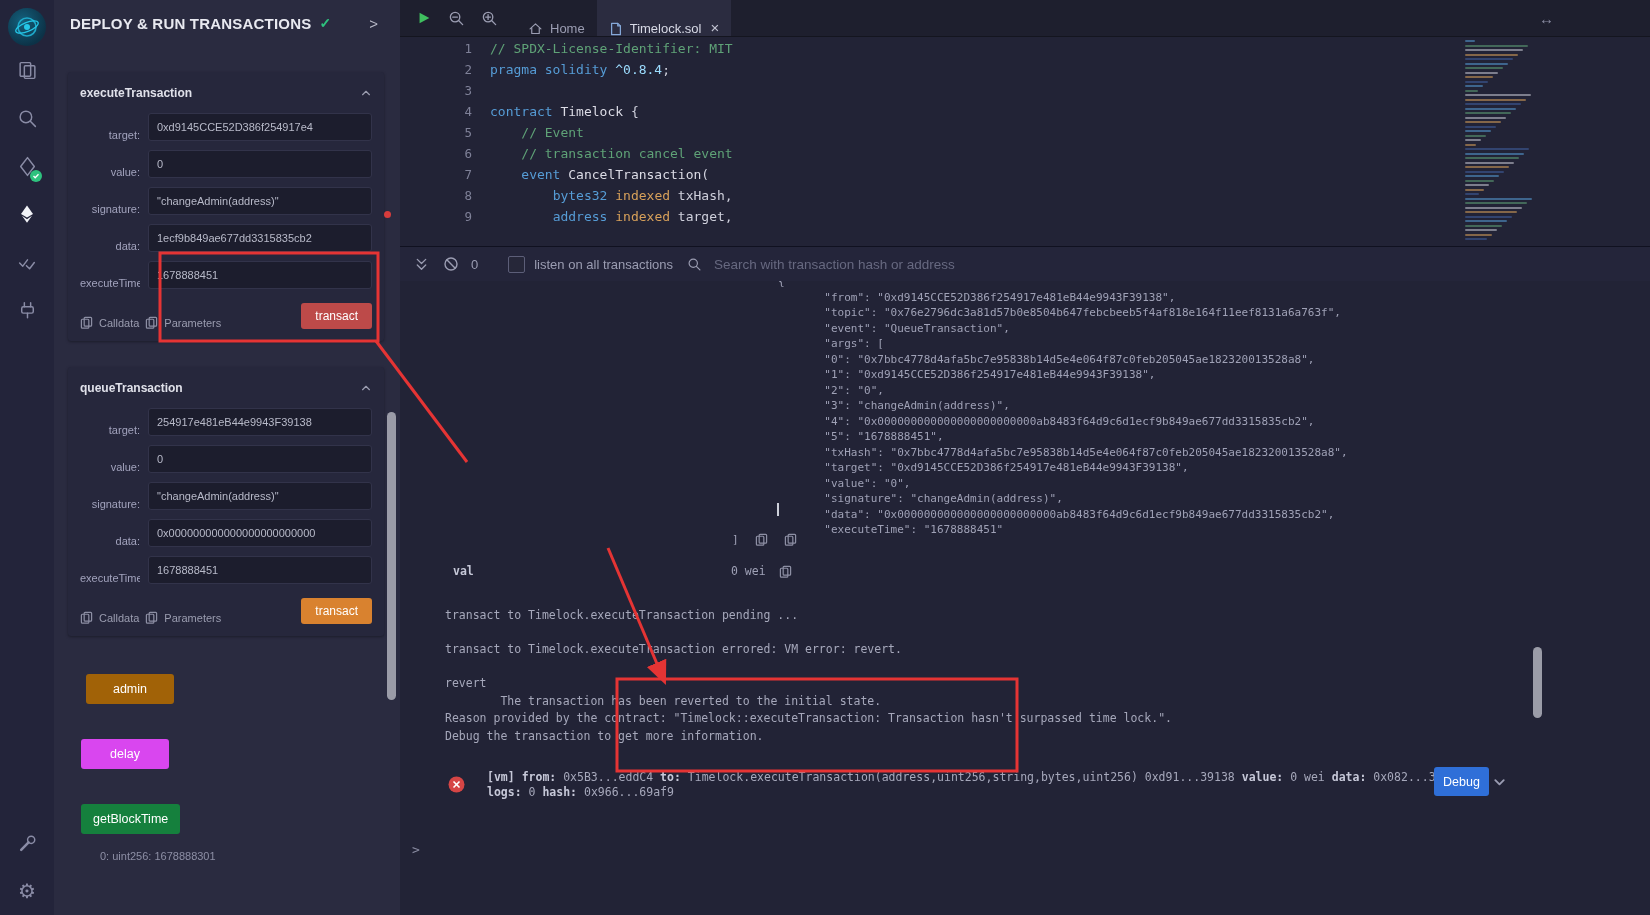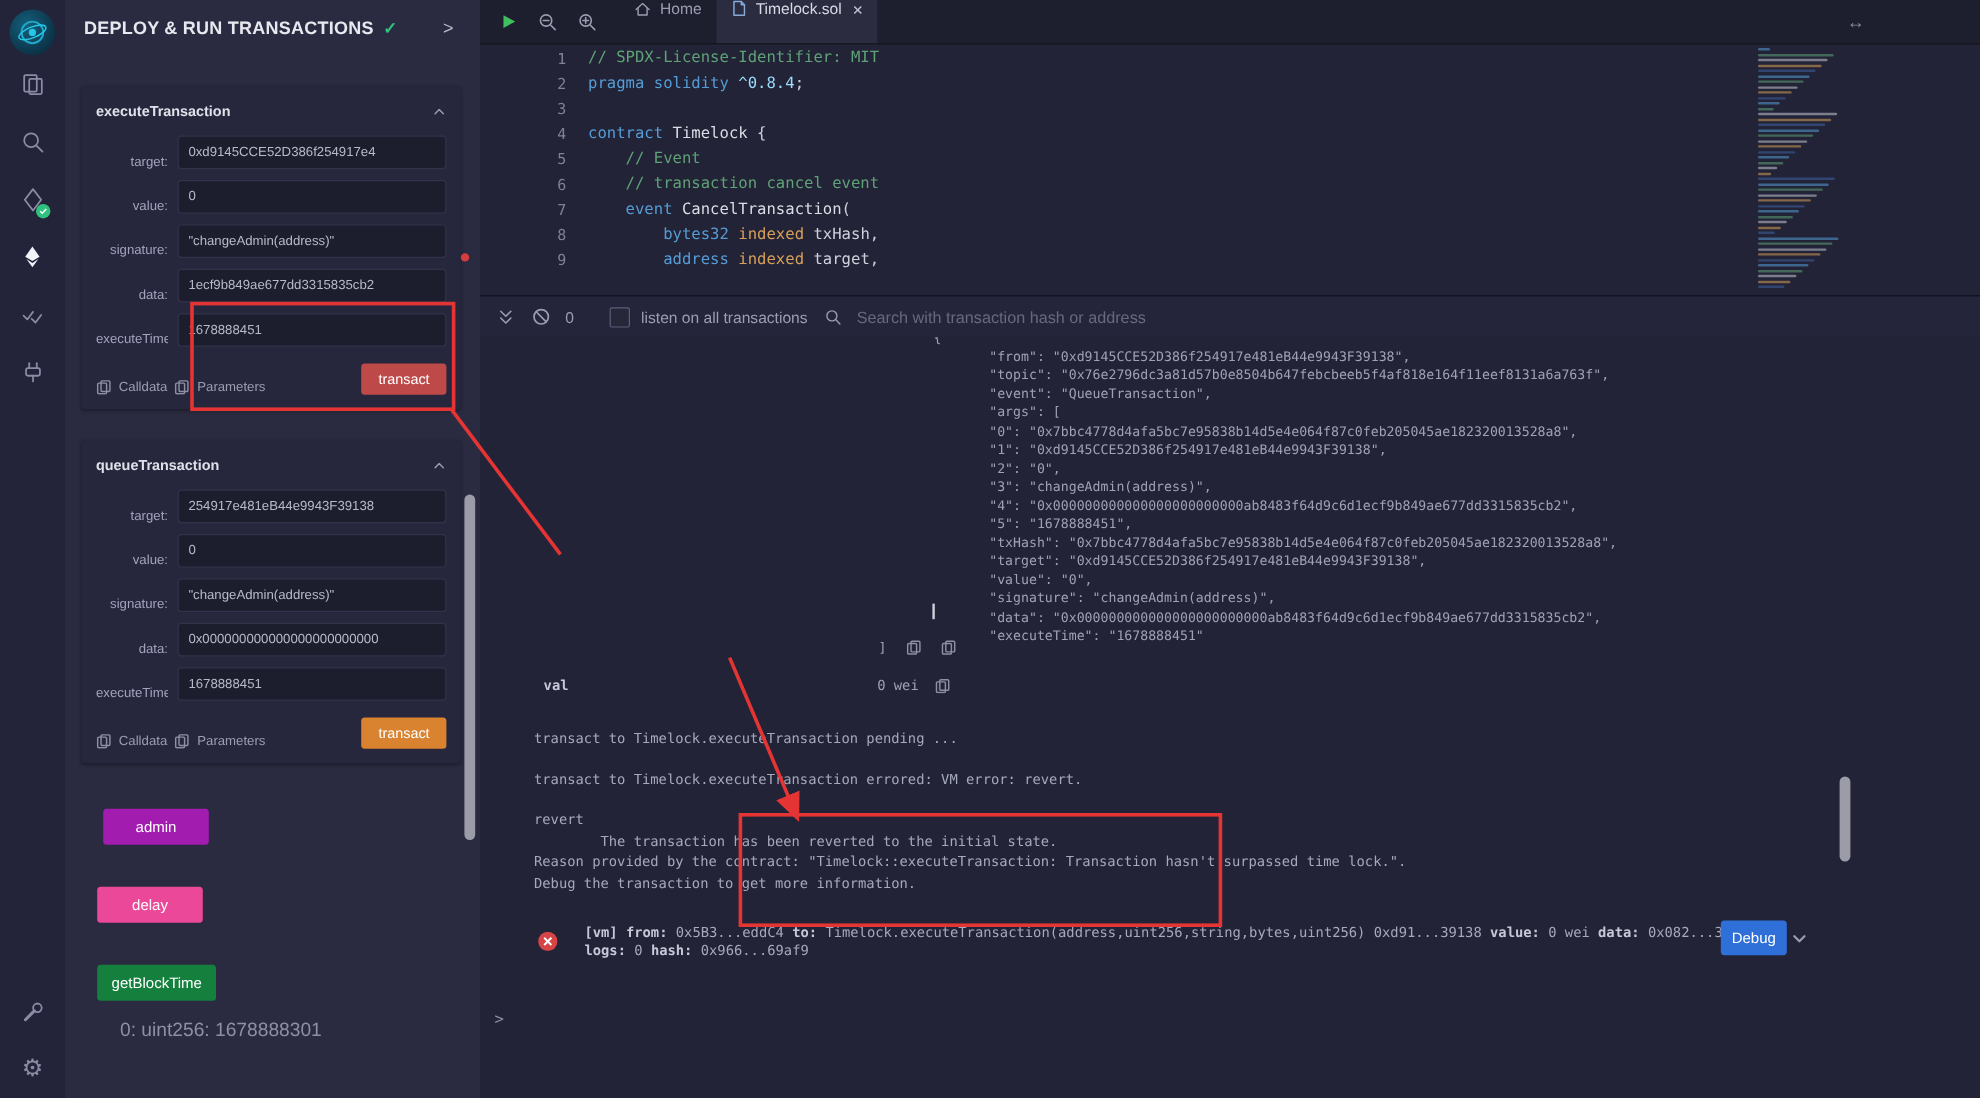--- a/index.html
+++ b/index.html
@@ -42,31 +42,31 @@
   .calldata-row{display:flex;align-items:flex-end;margin-top:12px;gap:6px;height:28px;}
   .mini-label{font-size:11px;color:#9b9db0;}
   .copy-icon{display:inline-flex;color:#8d8fa4;cursor:pointer;}
   .copy-icon svg{fill:none;stroke:currentColor;stroke-width:1.3;}
   .transact-btn{margin-left:auto;border:none;border-radius:3px;color:#fff;font-size:12px;
                 padding:6px 14px;cursor:pointer;font-family:"Liberation Sans",sans-serif;}
   .panel-btn{display:block;margin:35px 0 0 27px;min-width:88px;height:30px;border:none;
              border-radius:3px;color:#fff;font-size:12.5px;padding:0 12px;cursor:pointer;
              font-family:"Liberation Sans",sans-serif;}
   #panel-buttons .panel-btn:first-child{margin-top:38px;}
-  .result-text{margin:16px 0 0 32px;font-size:16px;color:#8d8fa5;padding-left:14px;}
+  .result-text{margin:16px 0 0 32px;font-size:11px;color:#8d8fa5;padding-left:14px;}
   .panel-scrollbar{position:absolute;left:333px;top:412px;width:9px;height:288px;background:#9b9ca8;
                    border-radius:5px;cursor:pointer;}
   .red-dot{position:absolute;left:330px;top:211px;width:7px;height:7px;border-radius:50%;background:#d63c3c;}
 
   
   #tab-bar{position:absolute;left:400px;top:0;width:1250px;height:36px;background:#1e1f2e;
            border-bottom:1px solid #14151f;display:flex;align-items:center;z-index:3;}
   .tb-icon{display:flex;align-items:center;justify-content:center;color:#9b9db2;cursor:pointer;}
   #tab-bar .tb-icon{margin-left:16px;}
-  .tab{height:36px;display:flex;align-items:flex-start;gap:7px;padding:0 12px;font-size:13px;
+  .tab{height:36px;display:flex;align-items:flex-end;gap:7px;padding:0 12px;font-size:13px;
        color:#9b9db2;cursor:pointer;}
   .tab.home{margin-left:18px;}
   .tab.active{background:#2b2c40;color:#d8dae6;}
   .tab-close{font-size:15px;color:#c3c4d2;margin-left:2px;cursor:pointer;}
   .tb-spacer{flex:1;}
   .expand-h{margin-right:96px;font-size:15px;color:#8a8ca2;cursor:pointer;}
 
   
   #editor{position:absolute;left:400px;top:36px;width:1250px;height:210px;background:#222336;}
   #code-lines{padding-top:2px;}
@@ -291,22 +291,22 @@
                 <rect x="4.5" y="1.5" width="8" height="9.5" rx="1"></rect>
                 <rect x="1.5" y="3.5" width="8" height="9.5" rx="1"></rect>
               </svg>
             </span>
             <span class="mini-label">Parameters</span>
             <button class="transact-btn" style="background: rgb(217, 130, 47);">transact</button>
           </div>
         </div>
       </div>
     <div id="panel-buttons">
-        <button class="panel-btn" style="background: #a21caf; margin-left: 32px;">admin</button>
-        <button class="panel-btn" style="background: #ec4899;">delay</button>
+        <button class="panel-btn" style="background: #a16207; margin-left: 32px;">admin</button>
+        <button class="panel-btn" style="background: #d946ef;">delay</button>
         <button class="panel-btn" style="background: #15803d;">getBlockTime</button>
       </div>
     <div class="result-text">0: uint256: 1678888301</div>
     <div class="panel-scrollbar"></div>
     <div class="red-dot"></div>
   </aside>
 
   <div id="tab-bar">
     <span class="tb-icon">
       <svg width="16" height="16" viewBox="0 0 18 18">

